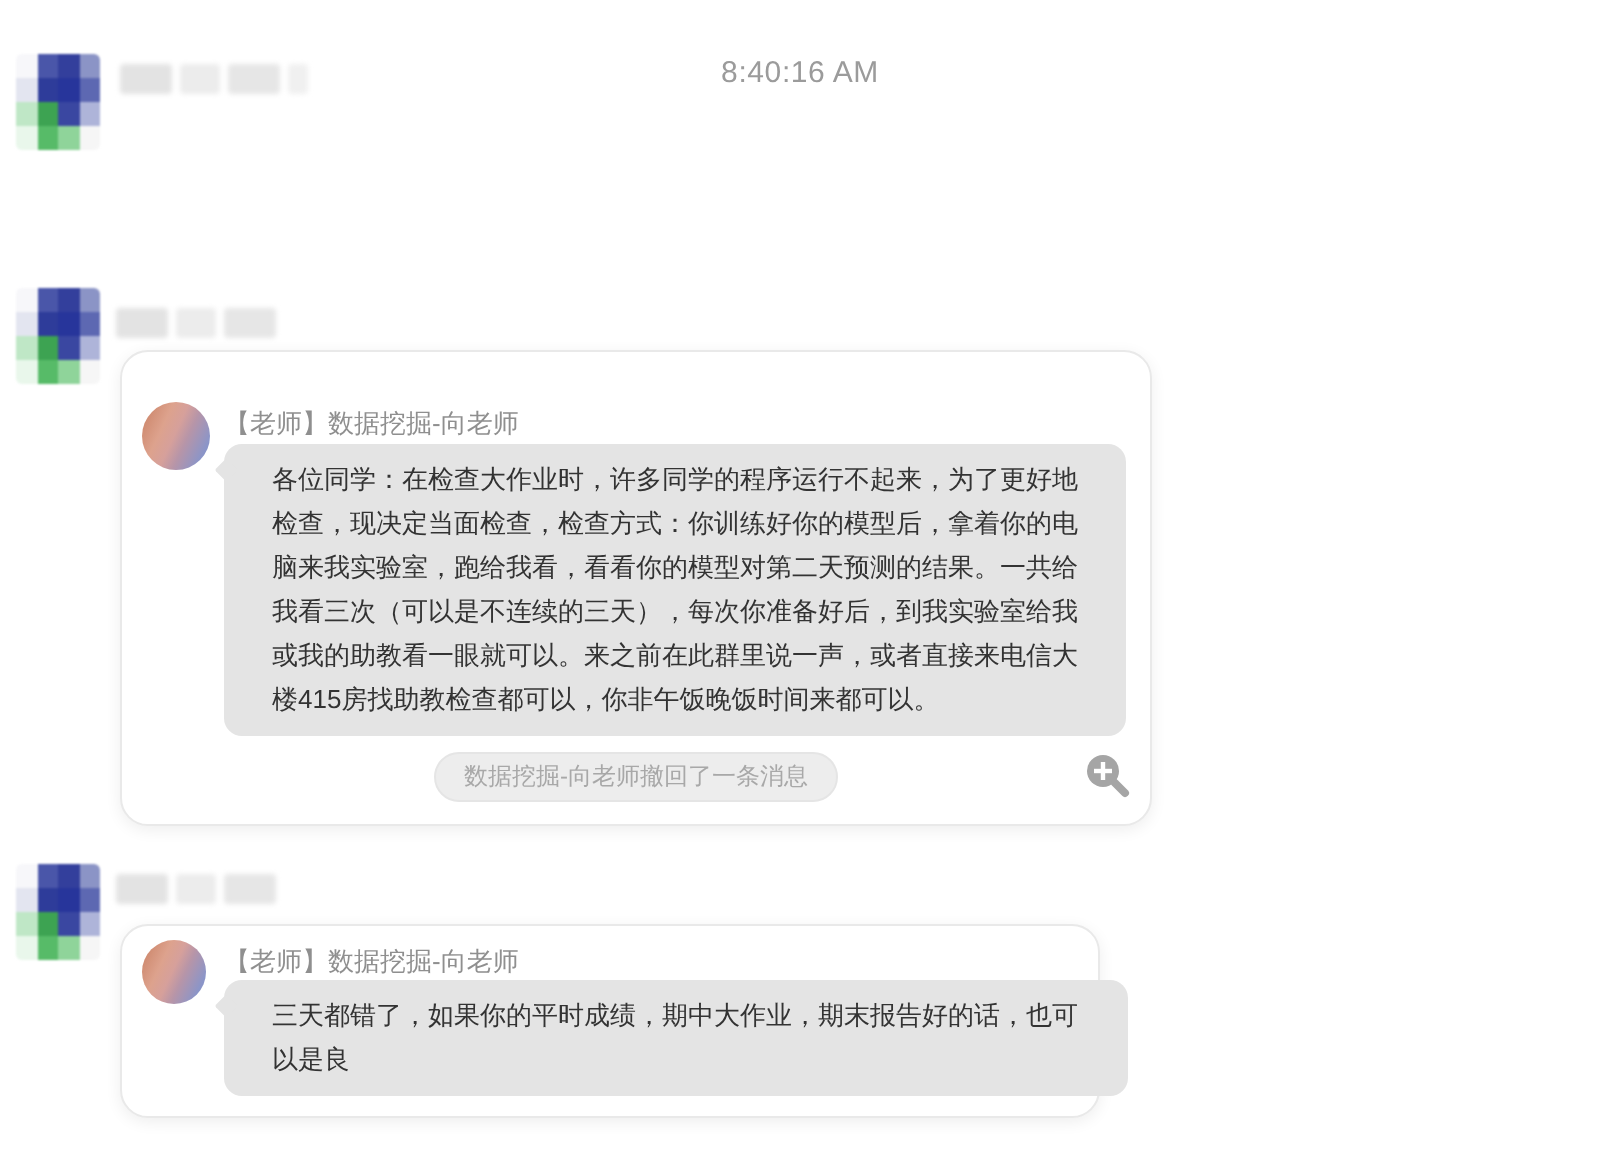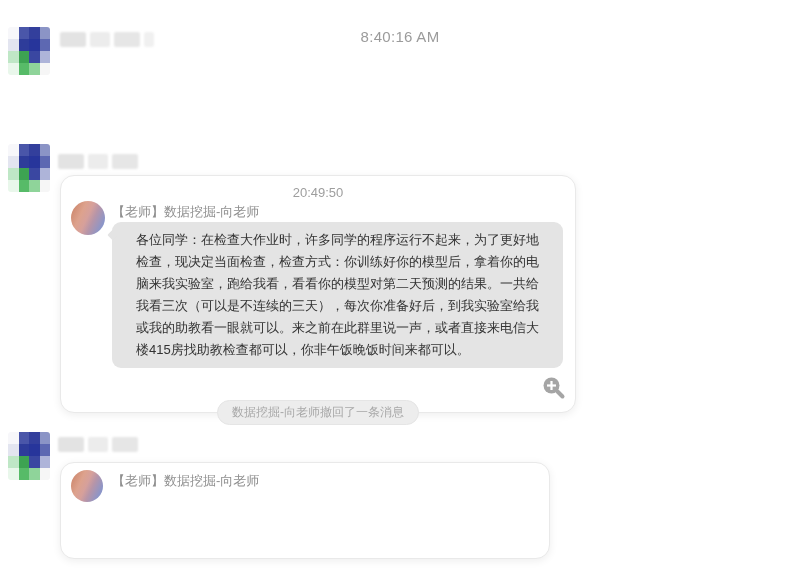--- a/index.html
+++ b/index.html
@@ -38,21 +38,21 @@
   .t-avatar{position:absolute;border-radius:50%;
     background:linear-gradient(115deg,#c87f62 0%,#dda28d 32%,#d6a09b 48%,#b795a8 62%,#8b95c8 85%,#8390c6 100%);}
   .t-name{position:absolute;color:#8f8f8f;font-size:13px;white-space:nowrap;}
   .t-bubble{position:absolute;background:#e4e4e4;border-radius:9px;
     padding:7px 24px;font-size:13px;line-height:22px;color:#333333;}
   .t-bubble::before{content:"";position:absolute;left:-3px;top:9px;width:8px;height:8px;
     background:#e4e4e4;transform:rotate(45deg);border-radius:1px;}
 
   .recall-pill{position:absolute;left:50%;transform:translateX(-50%);
     background:#ededed;border:1px solid #e5e5e5;color:#a8a8a8;font-size:12px;
-    padding:3px 14px;border-radius:13px;white-space:nowrap;margin-top:24px;}
+    padding:3px 14px;border-radius:13px;white-space:nowrap;}
 
   .zoom-icon{position:absolute;cursor:pointer;line-height:0;}
 </style>
 </head>
 <body>
 
 <div id="stage">
 
   <div class="time-center" style="top:4px;margin-top:24px;">8:40:16 AM</div>
 
@@ -99,21 +99,20 @@
       <span style="background: rgb(143, 212, 154);"></span>
       <span style="background: rgb(246, 246, 246);"></span>
     </div>
   <div class="blur-name" style="left:58px;top:154px;">
     <i class="b1"></i>
       <i class="b2"></i>
       <i class="b3"></i>
   </div>
 
   <div class="shot-card" style="left:60px;top:175px;width:514px;height:236px;">
-    <div class="shot-time">20:49:50</div>
     <div class="t-avatar" style="left:10px;top:25px;width:34px;height:34px;"></div>
     <div class="t-name" style="left:51px;top:27px;">【老师】数据挖掘-向老师</div>
     <div class="t-bubble" style="left:51px;top:46px;width:403px;">各位同学：在检查大作业时，许多同学的程序运行不起来，为了更好地检查，现决定当面检查，检查方式：你训练好你的模型后，拿着你的电脑来我实验室，跑给我看，看看你的模型对第二天预测的结果。一共给我看三次（可以是不连续的三天），每次你准备好后，到我实验室给我或我的助教看一眼就可以。来之前在此群里说一声，或者直接来电信大楼415房找助教检查都可以，你非午饭晚饭时间来都可以。</div>
     <div class="recall-pill" style="top:200px;">数据挖掘-向老师撤回了一条消息</div>
     <div class="zoom-icon" style="left:479px;top:198px;">
       <svg width="27" height="27" viewBox="0 0 27 27">
         <circle cx="11.5" cy="11.5" r="8" fill="#a5a5a5"></circle>
         <rect x="10.4" y="7" width="2.2" height="9" fill="#ffffff"></rect>
         <rect x="7" y="10.4" width="9" height="2.2" fill="#ffffff"></rect>
         <line x1="17.5" y1="17.5" x2="22.5" y2="22.5" stroke="#a5a5a5" stroke-width="4" stroke-linecap="round"></line>
@@ -141,15 +140,16 @@
     </div>
   <div class="blur-name" style="left:58px;top:437px;">
     <i class="b1"></i>
       <i class="b2"></i>
       <i class="b3"></i>
   </div>
 
   <div class="shot-card" style="left:60px;top:462px;width:488px;height:95px;">
     <div class="t-avatar" style="left:10px;top:7px;width:32px;height:32px;"></div>
     <div class="t-name" style="left:51px;top:9px;">【老师】数据挖掘-向老师</div>
+    <div class="t-bubble" style="left:51px;top:27px;width:404px;">三天都错了，如果你的平时成绩，期中大作业，期末报告好的话，也可以是良</div>
   </div>
 
 </div>
 
 </body></html>

